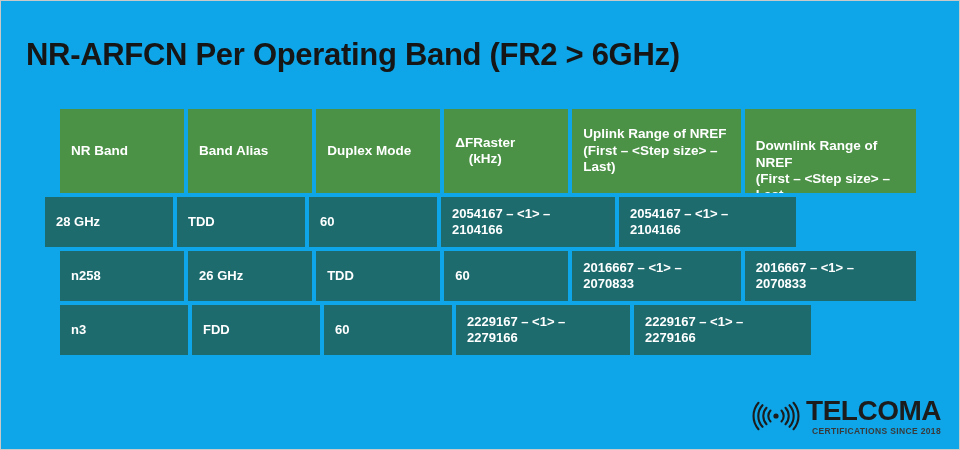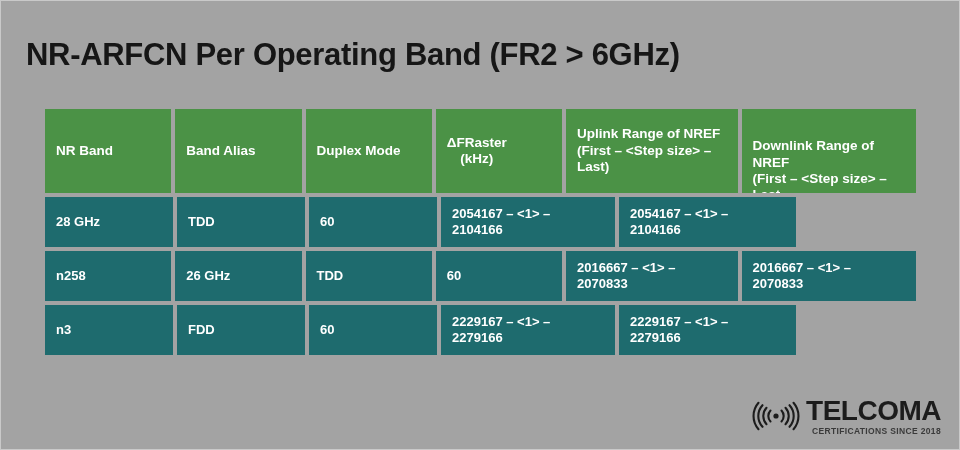--- a/index.html
+++ b/index.html
@@ -12,21 +12,21 @@
 
   body {
     background: #ffffff;
     font-family: "Liberation Sans", sans-serif;
     position: relative;
   }
 
   #slide {
     position: absolute;
     inset: 0;
-    background: #a3a3a3;
+    background: #0ea5e9;
     border: 1px solid #c9c9c9;
     overflow: hidden;
   }
 
   
   #slide-title {
     position: absolute;
     left: 25px;
     top: 36px;
     font-size: 31px;
@@ -72,21 +72,21 @@
   
   .body-row .cell {
     background: #1e6b6e;
     height: 50px;
     font-size: 13px;
     font-weight: bold;
     line-height: 1.25;
   }
 
   
-  .col-0 { width: 128px; }
+  .col-0 { width: 128px; margin-left: 15px; }
   .col-1 { width: 128px; }
   .col-2 { width: 128px; }
   .col-3 { width: 128px; text-align: center; }
   .col-4 { width: 174px; }
   .col-5 { width: 177px; }
 
   .cell-text { display: block; }
 
   
   #logo {

